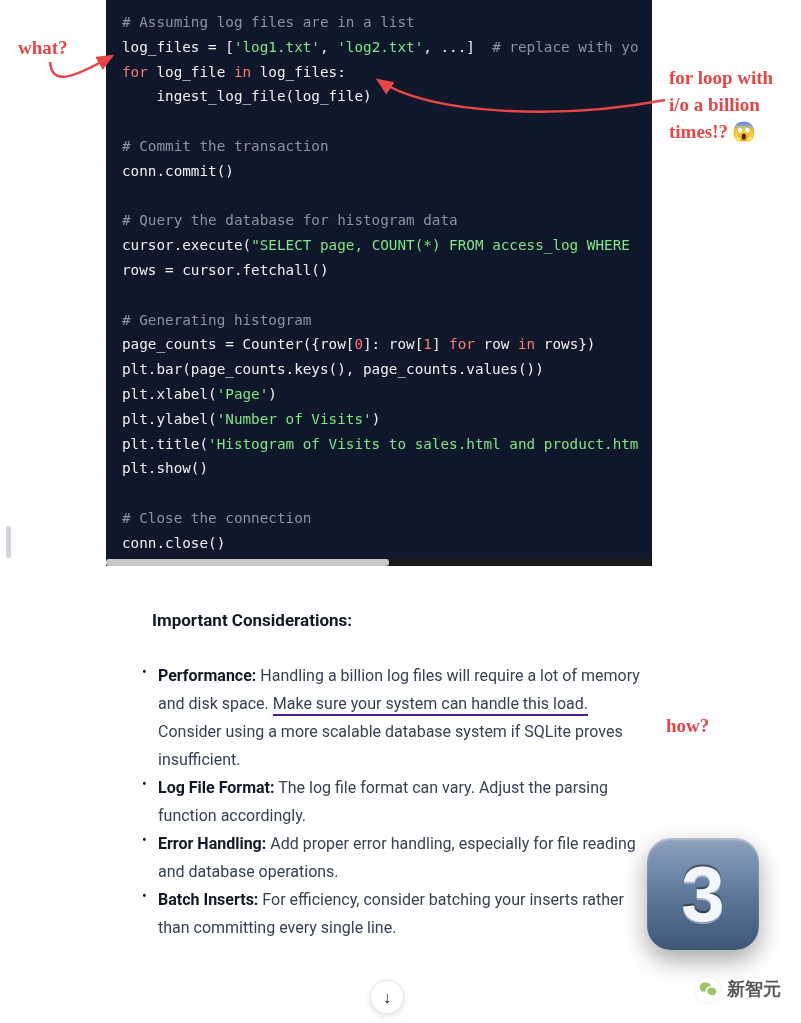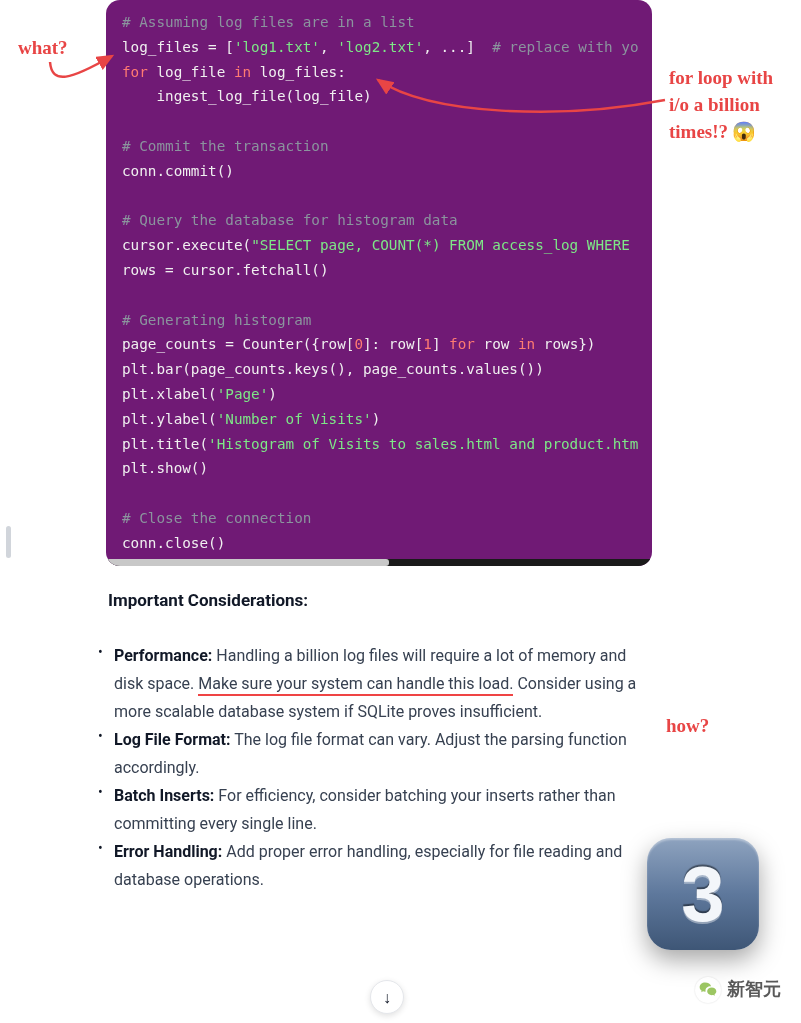--- a/index.html
+++ b/index.html
@@ -11,30 +11,29 @@
       position: relative;
       overflow: hidden;
     }
     .content {
       position: absolute;
       left: 106px;
       top: 0;
       width: 546px;
     }
     .code-block {
-      background: #701a75;
+      background: #0f172a;
       color: #f0f0f0;
       font-family: ui-monospace, SFMono-Regular, Menlo, Consolas, monospace;
       font-size: 14.3px;
       line-height: 24.8px;
       padding: 10px 16px 10px 16px;
       overflow: hidden;
       white-space: pre;
       position: relative;
-      border-radius: 14px;
     }
     .code-block .scroll-track {
       position: absolute;
       bottom: 0;
       left: 0;
       right: 0;
       height: 7px;
       background: #1a1a1a;
     }
     .code-block .scroll-thumb {
@@ -45,24 +44,25 @@
       height: 7px;
       background: #c8c8c8;
       border-radius: 3px;
     }
     .cm { color: #8b949e; }
     .str { color: #7ee787; }
     .kw { color: #ff7b72; }
     .num { color: #ff7b72; }
     .plain { color: #f0f0f0; }
     .article {
-      padding: 20px 2px 0 2px;
+      padding: 40px 2px 0 2px;
       color: #374151;
       font-size: 16px;
       line-height: 28px;
+      margin-left: 44px;
     }
     .article h4 {
       font-weight: 700;
       color: #111827;
       font-size: 17px;
       margin-bottom: 28px;
     }
     .article ul {
       list-style: none;
       margin-bottom: 28px;
@@ -76,21 +76,21 @@
     .article li::before {
       content: "•";
       position: absolute;
       left: -10px;
       top: -4px;
       color: #111827;
       font-size: 14px;
     }
     .article b { color: #111827; font-weight: 700; }
     .red-underline {
-      border-bottom: 2px solid #ef4444;
+      border-bottom: 2px solid #4c1d95;
       padding-bottom: 1px;
     }
     
     .annot {
       position: absolute;
       font-family: "Comic Sans MS", "Marker Felt", cursive;
       font-weight: 700;
       color: #e84545;
       font-size: 19px;
       line-height: 27px;
@@ -206,24 +206,24 @@
   <div class="article">
     <h4>Important Considerations:</h4>
     <ul>
       <li>
         <b>Performance:</b><span> Handling a billion log files will require a lot of memory and disk space. </span><span class="red-underline">Make sure your system can handle this load.</span><span> Consider using a more scalable database system if SQLite proves insufficient.</span>
       </li>
       <li>
         <b>Log File Format:</b><span> The log file format can vary. Adjust the parsing function accordingly.</span>
       </li>
       <li>
+        <b>Error Handling:</b><span> Add proper error handling, especially for file reading and database operations.</span>
+      </li>
+      <li>
         <b>Batch Inserts:</b><span> For efficiency, consider batching your inserts rather than committing every single line.</span>
-      </li>
-      <li>
-        <b>Error Handling:</b><span> Add proper error handling, especially for file reading and database operations.</span>
       </li>
     </ul>
   </div>
 </div>
 
 <div class="annot what">what?</div>
 <div class="annot forloop">
   <span>for loop with i/o a billion times!? </span><span class="emoji">😱</span>
 </div>
 <div class="annot how">how?</div>

